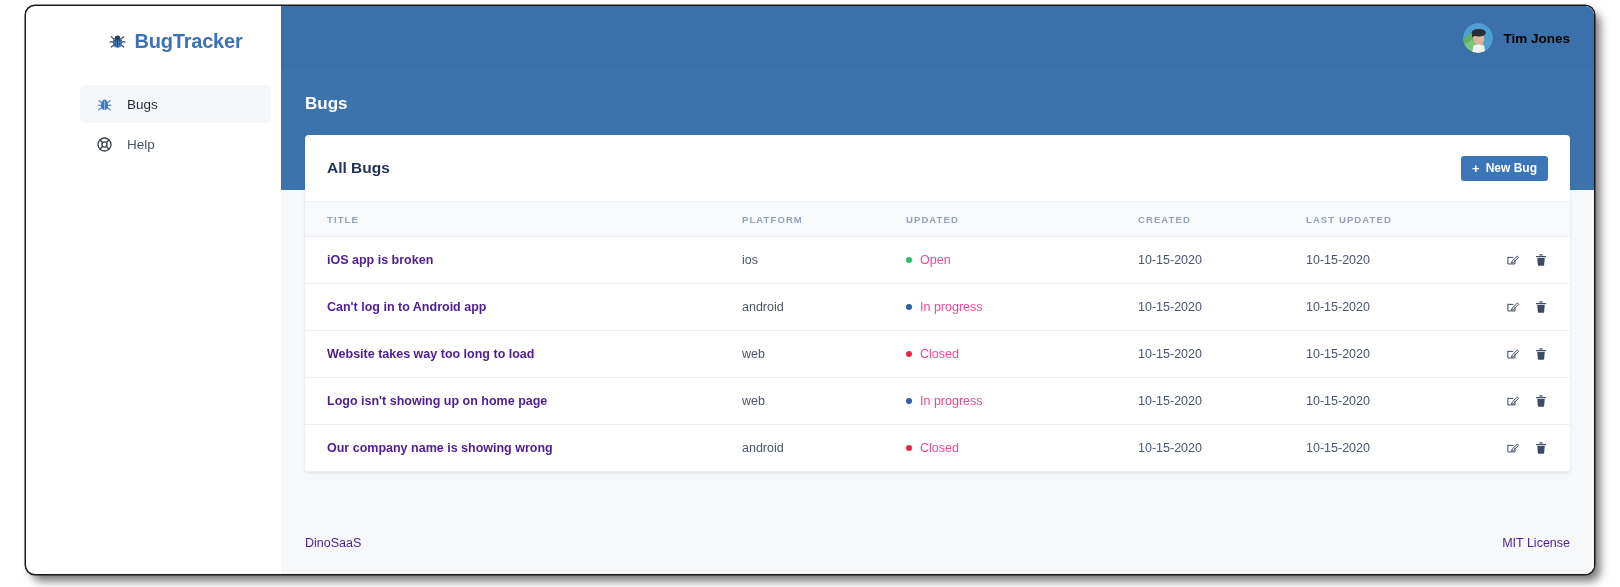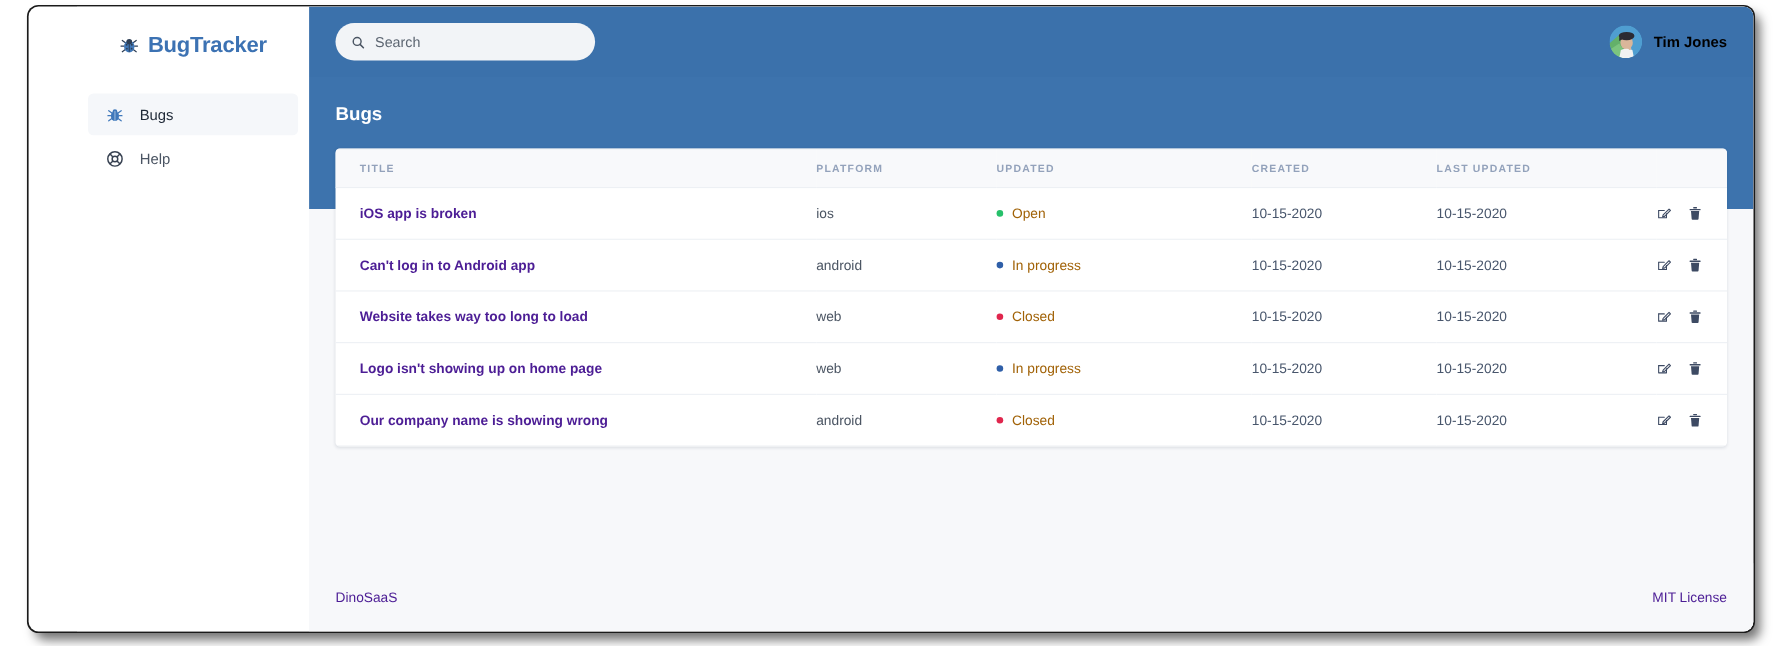--- a/index.html
+++ b/index.html
@@ -198,21 +198,21 @@
 
   .bug-link {
     color: #4c1d95;
     font-weight: bold;
     font-size: 12.5px;
     text-decoration: none;
     cursor: pointer;
   }
   .status-cell { display: flex; align-items: center; gap: 8px; }
   .dot { width: 6px; height: 6px; border-radius: 50%; flex: 0 0 6px; }
-  .status-label { font-size: 12.5px; color: #a16207; }
+  .status-label { font-size: 12.5px; color: #ec4899; }
   .date { font-size: 12.5px; color: #48566c; }
 
   .actions { display: flex; justify-content: flex-end; gap: 14px; }
   .act-ico { width: 14px; height: 14px; display: block; cursor: pointer; }
 
   
   .footer {
     position: absolute;
     left: 0; bottom: 0;
     width: 100%;
@@ -295,29 +295,20 @@
 
     </nav>
   </aside>
 
   <section id="main">
 
     <div id="blue-band"></div>
 
     <header id="topbar">
 
-      <div class="search-box">
-        <span class="search-ico">
-          <svg viewBox="0 0 24 24" width="13" height="13">
-            <circle cx="10.5" cy="10.5" r="6.6" fill="none" stroke="#4b5563" stroke-width="2.4"></circle>
-            <line x1="15.4" y1="15.4" x2="21" y2="21" stroke="#4b5563" stroke-width="2.6" stroke-linecap="round"></line>
-          </svg>
-        </span>
-        <span class="search-text">Search</span>
-      </div>
 
       <div class="user-area">
         <span class="avatar">
           <svg viewBox="0 0 40 40" width="30" height="30">
             <defs>
               <clipPath id="av">
                   <circle cx="20" cy="20" r="20"></circle>
                 </clipPath>
             </defs>
             <g clip-path="url(#av)">
@@ -333,20 +324,27 @@
           </svg>
         </span>
         <span class="user-name">Tim Jones</span>
       </div>
     </header>
 
     <h1 class="page-title">Bugs</h1>
 
     <div class="card">
 
+      <div class="card-head">
+        <span class="card-title">All Bugs</span>
+        <button class="new-btn">
+          <span class="plus">+</span>
+          <span>New Bug</span>
+        </button>
+      </div>
 
       <table>
         <thead>
           <tr>
             <th class="c-title">TITLE</th>
             <th class="c-platform">PLATFORM</th>
             <th class="c-status">UPDATED</th>
             <th class="c-created">CREATED</th>
             <th class="c-updated">LAST UPDATED</th>
             <th class="c-actions"></th>

